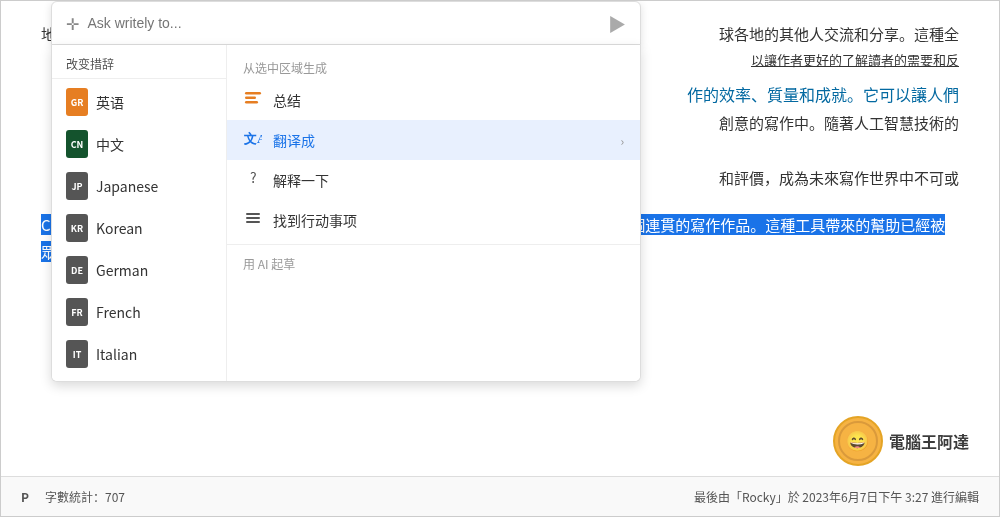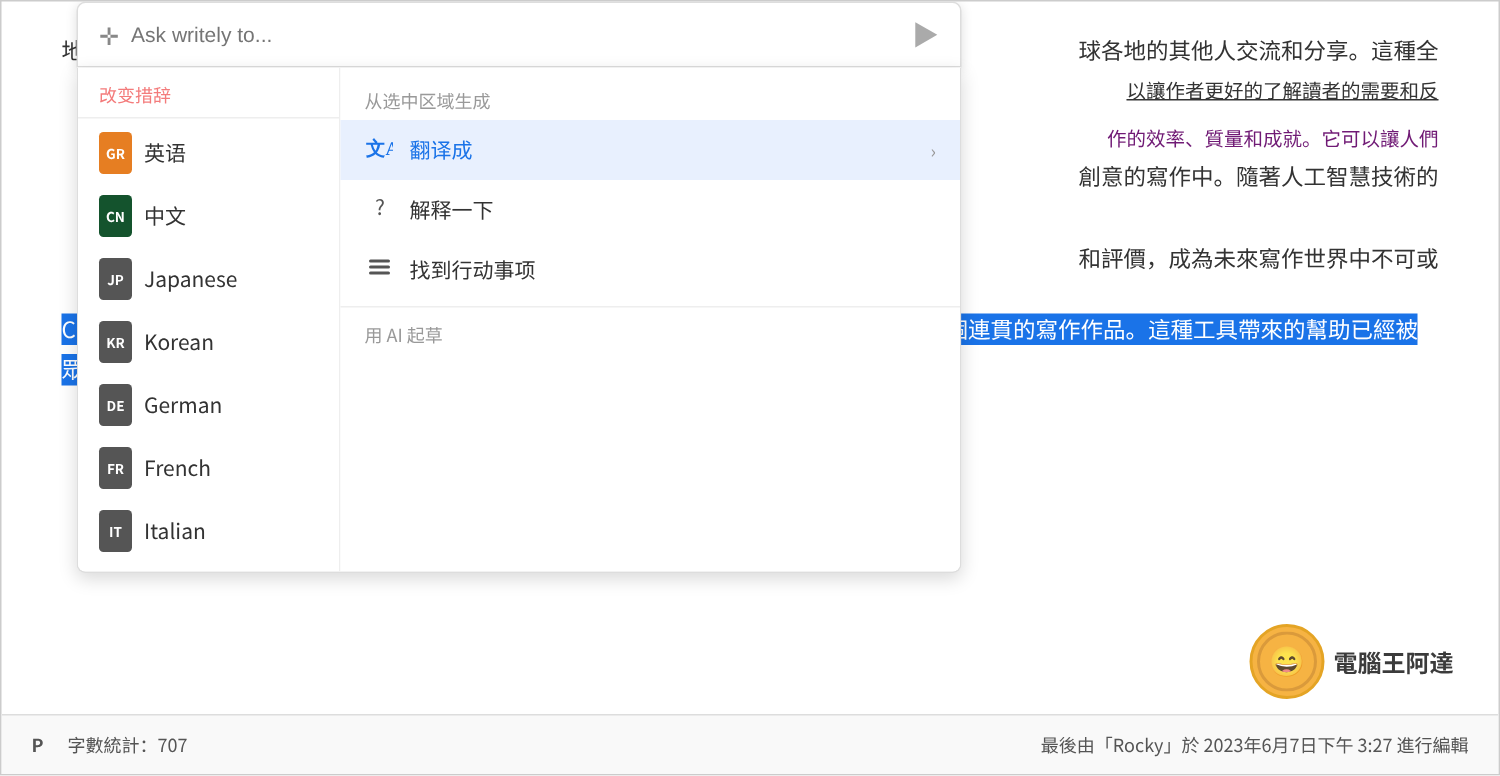--- a/index.html
+++ b/index.html
@@ -240,21 +240,21 @@
     <div style="display:flex; justify-content:space-between; margin-bottom:2px;">
       <span style="color:#333; font-size:15px;">地寫作，自由</span>
       <span style="color:#333; font-size:15px;">球各地的其他人交流和分享。這種全</span>
     </div>
     <div style="display:flex; justify-content:flex-end; margin-bottom:10px;">
       <span style="color:#333; font-size:13px;text-decoration:underline;">以讓作者更好的了解讀者的需要和反</span>
     </div>
 
     <div style="display:flex; justify-content:space-between; margin-bottom:2px;">
       <span style="color:#333; font-size:15px;"></span>
-      <span style="color:#701a75; font-size:13px;">作的效率、質量和成就。它可以讓人們</span>
+      <span style="color:#0369a1; font-size:16px;">作的效率、質量和成就。它可以讓人們</span>
     </div>
     <div style="display:flex; justify-content:flex-end; margin-bottom:2px;">
       <span style="color:#333; font-size:15px;">創意的寫作中。隨著人工智慧技術的</span>
     </div>
     <div style="display:flex; justify-content:flex-end; margin-bottom:20px;">
       <span style="color:#333; font-size:15px;margin-top:28px;">和評價，成為未來寫作世界中不可或</span>
     </div>
 
     <div style="margin-bottom: 10px;">
       <span class="highlighted-text" style="font-size:15px; line-height:1.8;">ChatGPT 是一種新興的人工智慧寫作工具，它可以幫助人們將自己的想法和概念轉化為一個連貫的寫作作品。這種工具帶來的幫助已經被眾多作者所充分認識到。</span>
@@ -285,21 +285,21 @@
       <span class="ask-bar-icon">✛</span>
       <input class="ask-bar-input" type="text" value="" readonly="" placeholder="Ask writely to..." style="">
       <span class="ask-bar-send">▶</span>
     </div>
 
     <div class="main-dropdown">
       <div class="dropdown-body">
 
         <div class="language-panel">
 
-          <div class="lang-item" style="opacity:0.7; font-size:12px; color:#ef4444; padding: 4px 14px;">改变措辞</div>
+          <div class="lang-item" style="opacity:0.7; font-size:12px; color:#000000; padding: 4px 14px;">改变措辞</div>
           <div style="height:1px; background:#eee; margin:2px 0;"></div>
 
           <div id="lang-list">
 
           <div class="lang-item">
       <span class="lang-badge badge-gr">GR</span>
       <span>英语</span>
     </div>
               <div class="lang-item">
       <span class="lang-badge badge-cn">CN</span>
@@ -327,20 +327,29 @@
     </div>
             </div>
         </div>
 
         <div class="right-menu-panel">
 
           <div class="menu-section-label">从选中区域生成</div>
 
           <div id="menu-list">
 
+          <div class="menu-item">
+      <span class="menu-item-icon"><svg width="18" height="18" viewBox="0 0 18 18">
+                    <rect x="1" y="3" width="16" height="2.5" rx="1.2" fill="#e67e22"></rect>
+                    <rect x="1" y="7.5" width="11" height="2.5" rx="1.2" fill="#e67e22"></rect>
+                    <rect x="1" y="12" width="13" height="2.5" rx="1.2" fill="#e67e22"></rect>
+                  </svg></span>
+      <span>总结</span>
+
+    </div>
               <div class="menu-item active">
       <span class="menu-item-icon"><svg width="18" height="18" viewBox="0 0 18 18">
                     <text x="0" y="14" font-size="13" fill="#1a73e8" font-family="serif" font-weight="bold">文A</text>
                   </svg></span>
       <span>翻译成</span>
       <span class="menu-item-arrow">›</span>
     </div>
               <div class="menu-item">
       <span class="menu-item-icon"><svg width="18" height="18" viewBox="0 0 18 18">
                     <text x="6" y="14" font-size="14" fill="#555">?</text>

